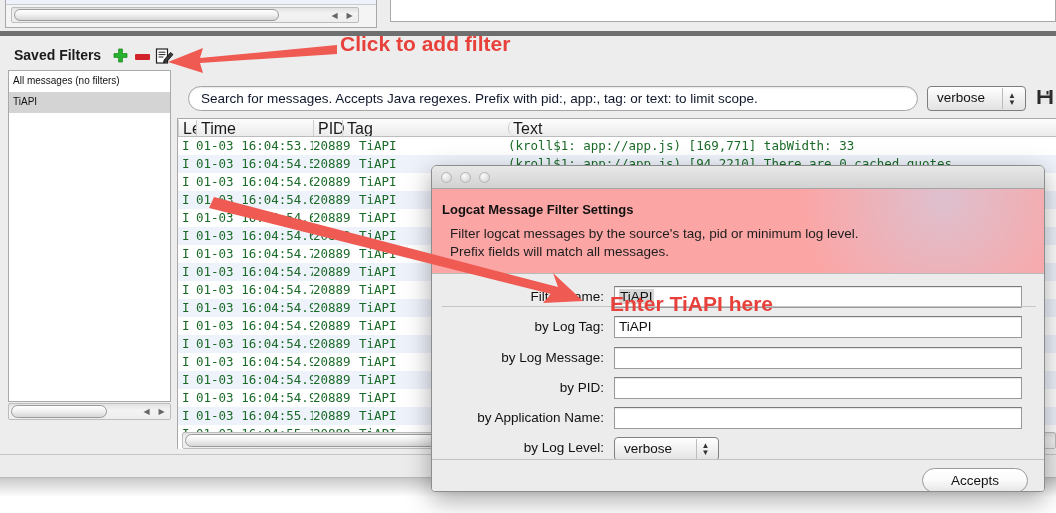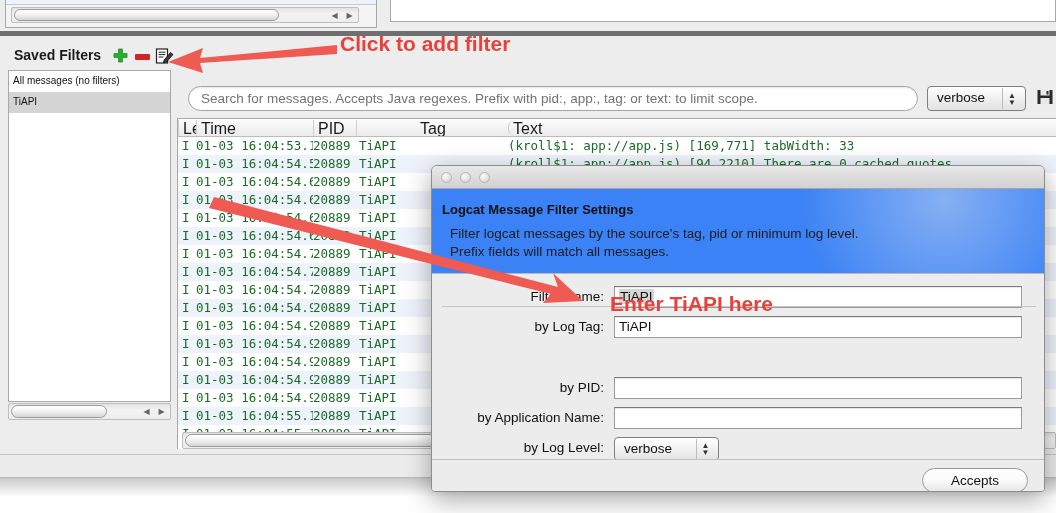--- a/index.html
+++ b/index.html
@@ -157,21 +157,21 @@
     background: #ffffff;
     border: 1px solid #a6a6a6;
     border-radius: 13px;
     box-sizing: border-box;
     box-shadow: inset 0 1px 2px rgba(0,0,0,.10);
   }
   #search-placeholder {
     position: absolute;
     left: 12px; top: 4px;
     font-size: 13.5px;
-    color: #737373;
+    color: #0f172a;
     white-space: nowrap;
   }
   #loglevel-combo {
     position: absolute;
     left: 927px; top: 50px;
     width: 99px; height: 25px;
     background: linear-gradient(to bottom,#ffffff,#f0f0f0 50%,#e2e2e2);
     border: 1px solid #7e7e7e;
     border-radius: 4px;
     box-sizing: border-box;
@@ -298,21 +298,21 @@
     border: 1px solid #b5b5b5;
     box-sizing: border-box;
   }
   #tl-close { left: 9px; }
   #tl-min   { left: 28px; }
   #tl-zoom  { left: 47px; }
 
   #dialog-head {
     position: relative;
     height: 84px;
-    background: #3b82f6;
+    background: #fca5a5;
     border-bottom: 1px solid #b9b9b9;
     overflow: hidden;
   }
   #dialog-head-gloss {
     position: absolute;
     right: -60px; top: -120px;
     width: 320px; height: 260px;
     border-radius: 50%;
     background: radial-gradient(circle, rgba(196,214,240,.55), rgba(255,255,255,0) 70%);
   }
@@ -512,21 +512,21 @@
     <rect x="4.5" y="3" width="9" height="5.5" fill="#e8e8e8"></rect>
     <rect x="10.5" y="4" width="2" height="3.5" fill="#2b2b2b"></rect>
     <rect x="4.5" y="11" width="9" height="6" fill="#e8e8e8"></rect>
   </svg>
 
   <div id="log-table">
     <div id="log-header">
       <div class="col" style="left:0; width:18px;">Le</div>
       <div class="col" style="left:18px; width:117px;">Time</div>
       <div class="col" style="left:135px; width:46px;">PID</div>
-      <div class="col" style="left:178px; width:149px;text-align:center;">Tag</div>
+      <div class="col" style="left:164px; width:149px;">Tag</div>
       <div class="col" style="left:330px; width:549px;border-radius:7px;">Text</div>
     </div>
     <div id="log-rows">
         <div class="row">
           <div class="c c-lvl">I</div>
           <div class="c c-time">01-03 16:04:53.13</div>
           <div class="c c-pid">20889</div>
           <div class="c c-tag">TiAPI</div>
           <div class="c c-text">(kroll$1: app://app.js) [169,771] tabWidth: 33</div>
         </div>
@@ -682,20 +682,26 @@
 
     <div id="row-sep"></div>
 
     <div class="form-row" style="top:42px;">
       <div class="form-label">by Log Tag:</div>
       <div class="form-input">
         <span class="val">TiAPI</span>
       </div>
     </div>
 
+    <div class="form-row" style="top:73px;">
+      <div class="form-label">by Log Message:</div>
+      <div class="form-input">
+        <span class="val"></span>
+      </div>
+    </div>
 
     <div class="form-row" style="top:103px;">
       <div class="form-label">by PID:</div>
       <div class="form-input">
         <span class="val"></span>
       </div>
     </div>
 
     <div class="form-row" style="top:133px;">
       <div class="form-label">by Application Name:</div>

